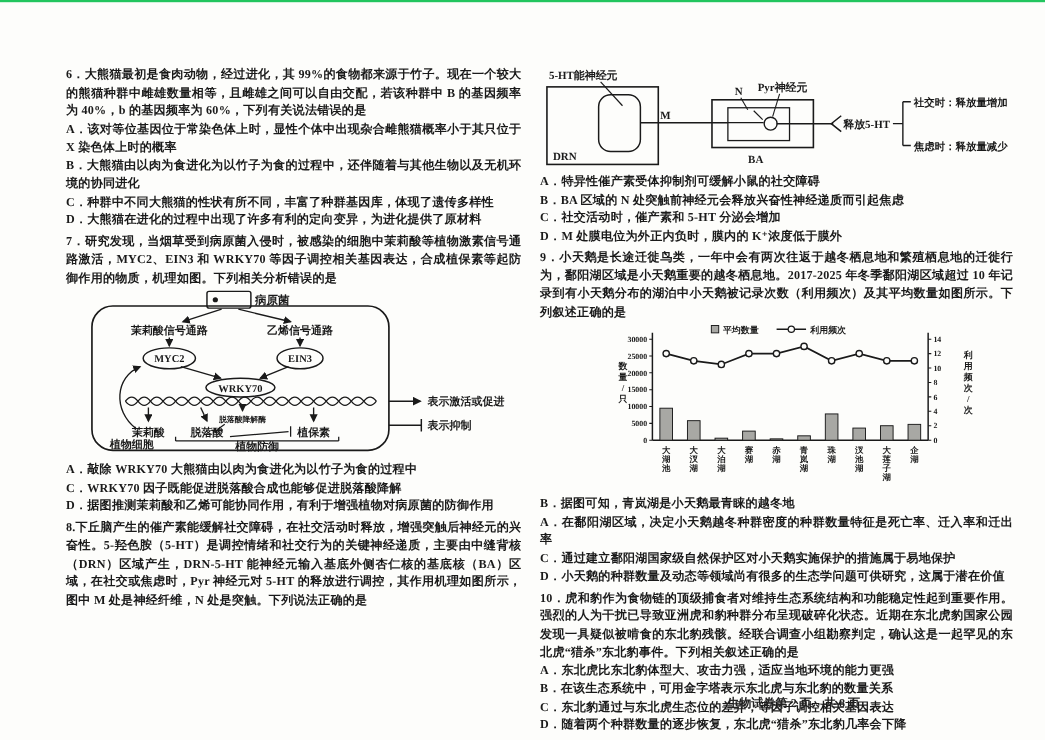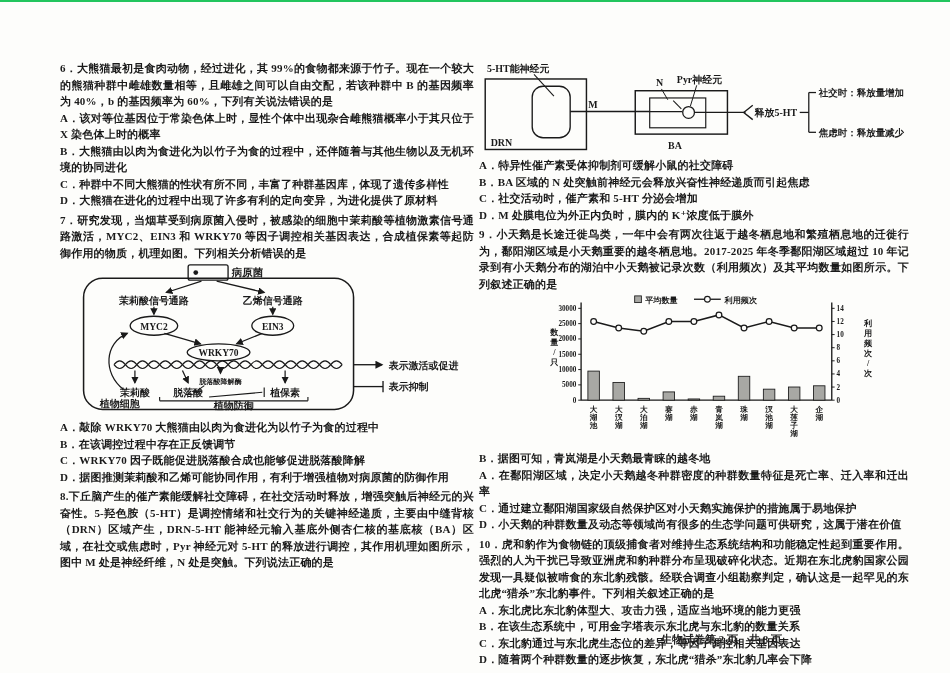--- a/index.html
+++ b/index.html
@@ -7,21 +7,21 @@
     width:950px;height:673px;position:relative;overflow:hidden;
     background:#f3f3f0;
     font-family:"Liberation Serif","DejaVu Serif",serif;
   }
   .page{
     position:absolute;inset:0;background:#fdfdfb;
     border-top:2px solid #22c55e;
   }
   .col{position:absolute;top:58px;}
   .col-left{left:60px;width:414px;}
-  .col-right{left:479px;width:430px;}
+  .col-right{left:491px;width:430px;}
   p{margin:0;}
   .stem,.opt{
     font-size:11px;line-height:1.5;font-weight:bold;color:#1a1a1a;
     text-align:justify;letter-spacing:.2px;
   }
   .q{margin-bottom:3px;}
   .diag7{display:block;width:400px;height:154px;margin:2px 0 2px 8px;}
   .diag8{display:block;width:426px;height:94px;margin:0 0 3px 2px;}
   .chartwrap{margin:1px 0 1px 60px;}
   #swan-chart{display:block;width:354px;height:156px;}
@@ -110,21 +110,20 @@
         <text x="174" y="154" font-size="10.5" text-anchor="middle">植物防御</text>
 
         <line x1="300" y1="107" x2="330" y2="107" class="ln" stroke-width="1.4" marker-end="url(#ah7)"></line>
         <text x="337" y="111" font-size="10.5">表示激活或促进</text>
         <line x1="300" y1="130" x2="331" y2="130" class="ln" stroke-width="1.4"></line>
         <line x1="331" y1="124" x2="331" y2="136" class="ln" stroke-width="1.4"></line>
         <text x="337" y="134" font-size="10.5">表示抑制</text>
       </svg>
 
       <p class="opt">A．敲除 WRKY70 大熊猫由以肉为食进化为以竹子为食的过程中</p>
-      <p class="opt">B．在该调控过程中存在正反馈调节</p>
       <p class="opt">C．WRKY70 因子既能促进脱落酸合成也能够促进脱落酸降解</p>
       <p class="opt">D．据图推测茉莉酸和乙烯可能协同作用，有利于增强植物对病原菌的防御作用</p>
     </div>
 
     <div class="q">
       <p class="stem">8.下丘脑产生的催产素能缓解社交障碍，在社交活动时释放，增强突触后神经元的兴奋性。5-羟色胺（5-HT）是调控情绪和社交行为的关键神经递质，主要由中缝背核（DRN）区域产生，DRN-5-HT 能神经元输入基底外侧杏仁核的基底核（BA）区域，在社交或焦虑时，Pyr 神经元对 5-HT 的释放进行调控，其作用机理如图所示，图中 M 处是神经纤维，N 处是突触。下列说法正确的是</p>
     </div>
   </div>
 
   <div class="col col-right">

